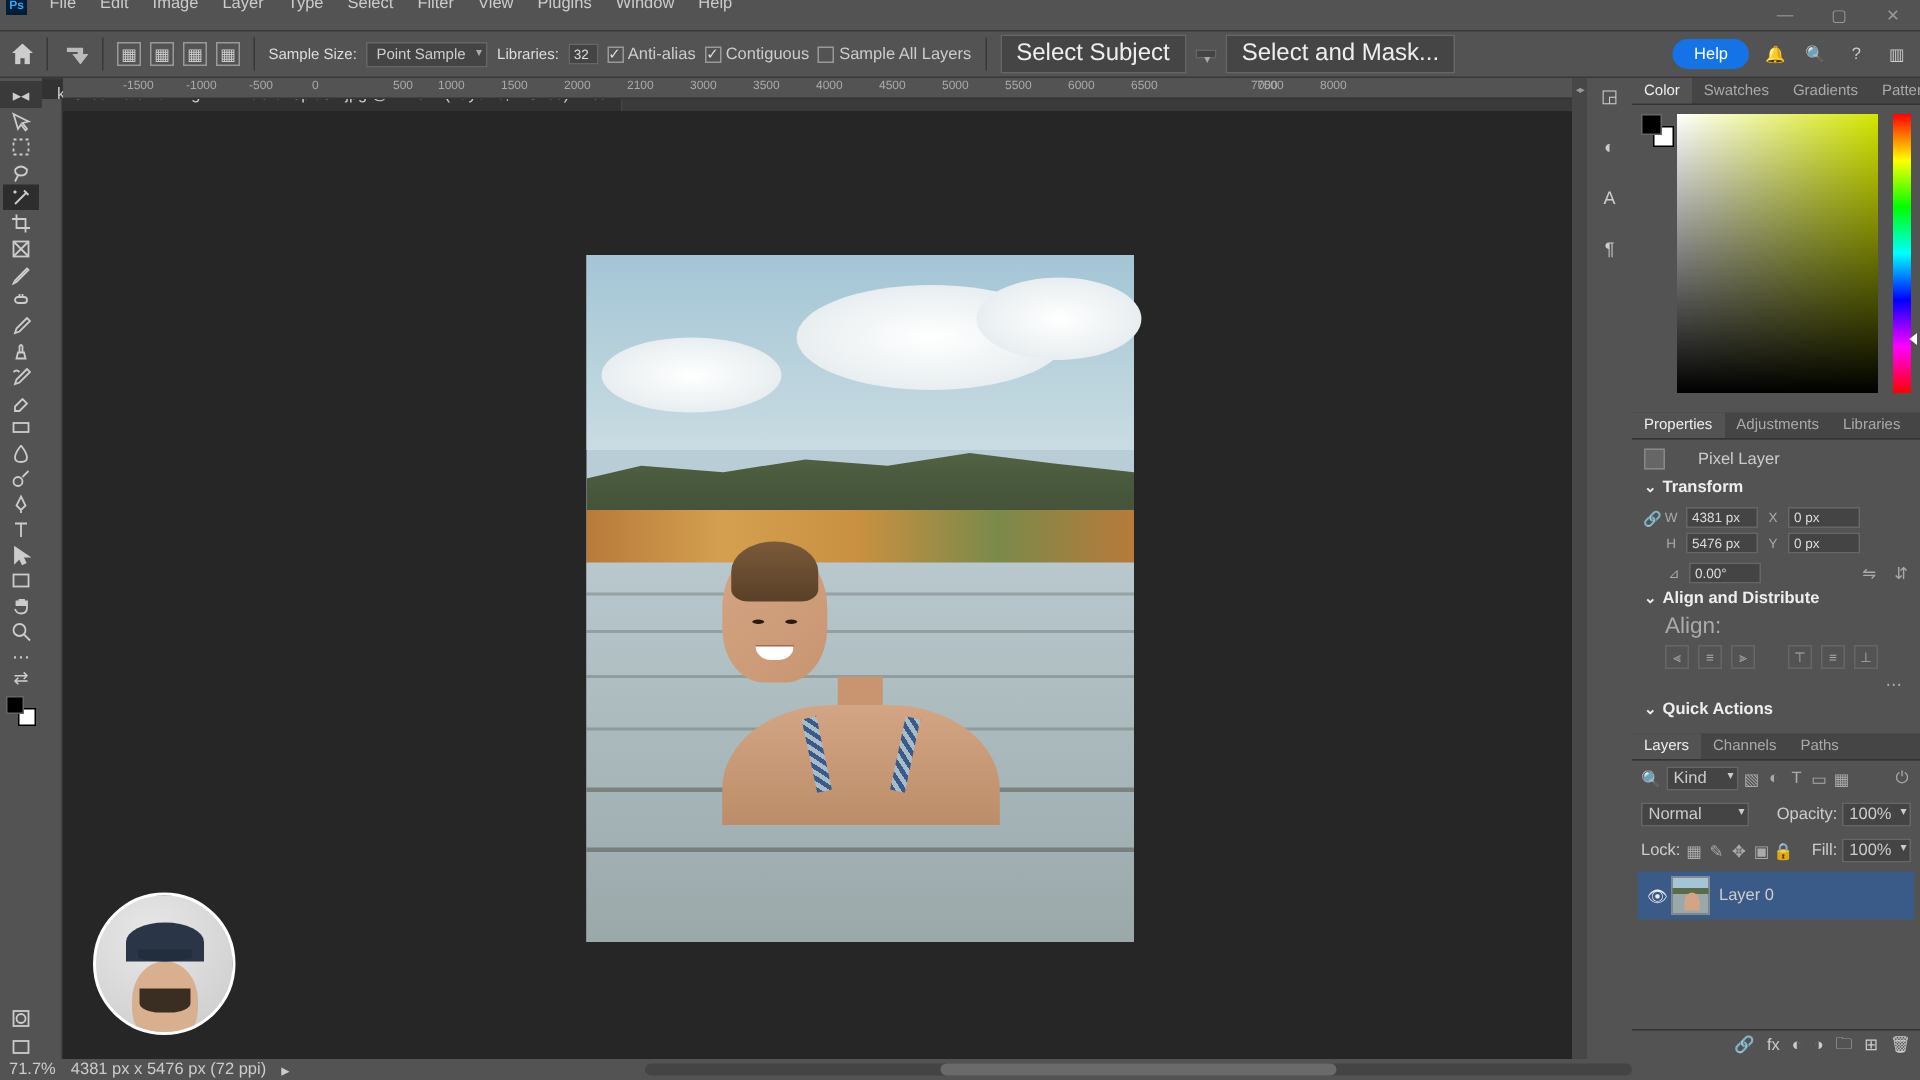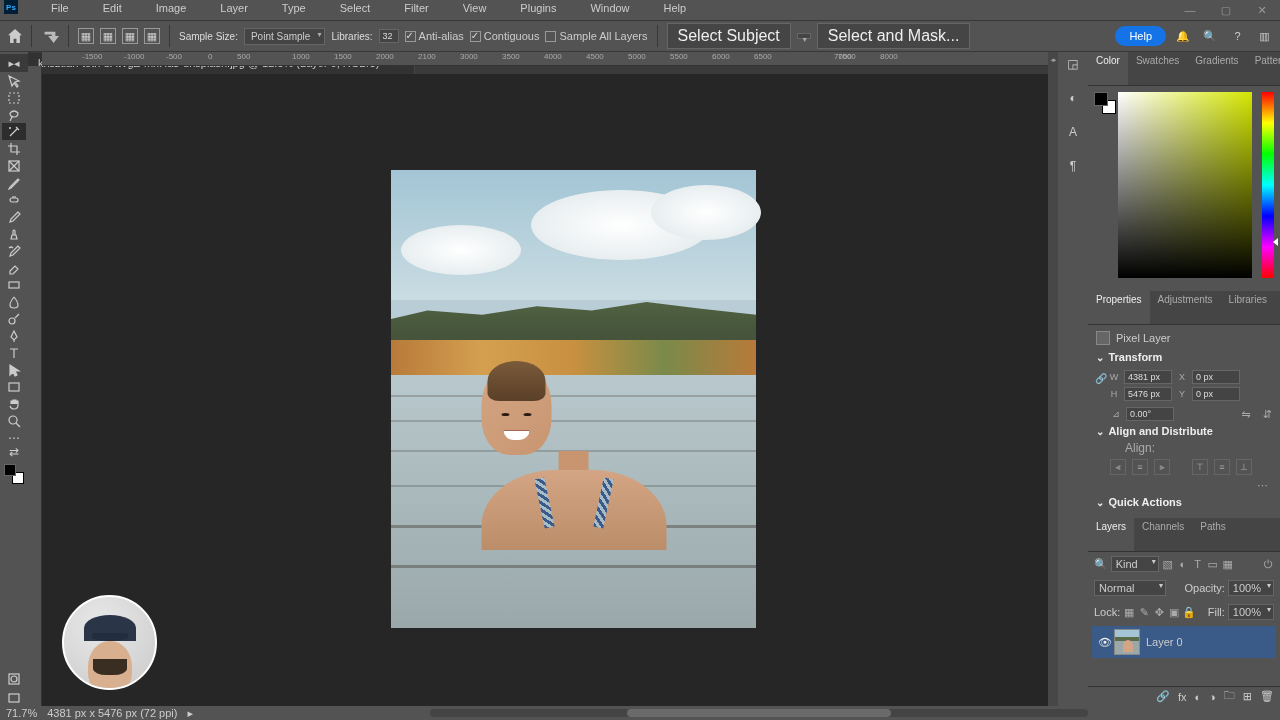--- a/index.html
+++ b/index.html
@@ -1,17 +1,17 @@
 <!DOCTYPE html>
 <html><head>
 <meta charset="utf-8">
 <style>
 *{margin:0;padding:0;box-sizing:border-box;font-family:"Segoe UI",Tahoma,sans-serif;font-size:11px;color:#ccc;user-select:none}
 body{width:1280px;height:720px;background:#323232;overflow:hidden;position:relative}
-.menubar{height:20px;background:#535353;display:flex;align-items:flex-start;padding:0 4px;gap:20px}
+.menubar{height:20px;background:#535353;display:flex;align-items:flex-end;padding:10px 4px;gap:2px}
 .menubar .ps-icon{width:14px;height:14px;background:#001e36;color:#31a8ff;font-size:8px;font-weight:bold;display:flex;align-items:center;justify-content:center;margin-right:6px}
 .menubar span{padding:2px 7px;cursor:default}
 .win-ctrls{position:absolute;right:0;top:0;display:flex;height:20px}
 .win-ctrls div{width:36px;display:flex;align-items:center;justify-content:center;color:#999}
 .optbar{height:32px;background:#535353;border-top:1px solid #383838;border-bottom:1px solid #383838;display:flex;align-items:center;padding:0 8px;gap:6px;position:relative}
 .optbar .home-ic{width:14px;height:14px;background:#ccc;clip-path:polygon(50% 0,100% 45%,85% 45%,85% 100%,60% 100%,60% 70%,40% 70%,40% 100%,15% 100%,15% 45%,0 45%)}
 .optbar .tool-ic{width:18px;height:14px;background:#bbb;clip-path:polygon(20% 20%,80% 20%,80% 50%,100% 50%,70% 100%,40% 50%,60% 50%,60% 40%,20% 40%)}
 .opt-sep{width:1px;height:22px;background:#383838;margin:0 3px}
 .opt-square{width:16px;height:16px;border:1px solid #999;display:flex;align-items:center;justify-content:center}
 .opt-label{font-size:10px;color:#ddd}
@@ -54,32 +54,32 @@
 .mouth{position:absolute;top:65px;left:50%;transform:translateX(-50%);width:26px;height:10px;background:#fff;border-radius:0 0 14px 14px;border-top:1px solid #a06850}
 .neck{width:30px;height:25px;background:#c89570;margin:-4px auto 0}
 .shoulders{width:185px;height:80px;background:linear-gradient(#d4a584,#bb8d68);border-radius:40% 40% 0 0/70% 70% 0 0;margin:-6px auto 0;position:relative}
 .strap{position:absolute;width:10px;height:50px;top:8px;background:repeating-linear-gradient(45deg,#3a5a8a,#3a5a8a 3px,#a8bcc8 3px,#a8bcc8 6px)}
 .strap.l{left:58px;transform:rotate(-12deg)}.strap.r{right:58px;transform:rotate(12deg)}
 .collapse-strip{width:10px;background:#474747;display:flex;flex-direction:column;align-items:center;padding-top:4px;gap:14px}
 .collapse-strip:before{content:"◂▸";font-size:7px;color:#999;letter-spacing:-1px}
 .mini-panel{width:30px;background:#535353;display:flex;flex-direction:column;align-items:center;padding-top:4px;gap:18px}
 .mini-panel div{width:16px;height:16px;color:#ccc;display:flex;align-items:center;justify-content:center;font-size:12px}
 .right-panels{width:192px;background:#535353;display:flex;flex-direction:column}
-.panel-tabs{display:flex;background:#454545;height:34px;border-bottom:1px solid #333}
+.panel-tabs{display:flex;background:#454545;height:18px;border-bottom:1px solid #333}
 .panel-tab{padding:3px 8px;font-size:10px;color:#aaa}
 .panel-tab.active{background:#535353;color:#eee}
 .color-panel{height:205px;padding:6px;position:relative}
 .fgbg-small{position:relative;width:22px;height:22px;float:left;margin-right:4px}
 .fgbg-small .bg{position:absolute;right:0;bottom:0;width:14px;height:14px;background:#fff;border:1px solid #000}
 .fgbg-small .fg{position:absolute;left:0;top:0;width:14px;height:14px;background:#000;border:1px solid #666}
 .picker{position:absolute;top:6px;left:30px;width:134px;height:186px;background:linear-gradient(to bottom,transparent,#000),linear-gradient(to right,#fff,#d4e600)}
 .hue{position:absolute;top:6px;right:6px;width:12px;height:186px;background:linear-gradient(#ff0000,#ffff00,#00ff00,#00ffff,#0000ff,#ff00ff,#ff0000)}
 .hue-ind{position:absolute;right:2px;top:152px;width:0;height:0;border-top:4px solid transparent;border-bottom:4px solid transparent;border-right:5px solid #fff}
 .props-body{padding:6px 8px;font-size:10px}
-.props-head{display:flex;align-items:center;gap:6px;color:#ccc;margin-bottom:6px}
+.props-head{display:flex;align-items:center;gap:22px;color:#ccc;margin-bottom:6px}
 .props-head .layer-ic{width:14px;height:14px;background:#666;border:1px solid #888}
 .section-hd{display:flex;align-items:center;gap:4px;color:#eee;font-weight:600;margin:4px 0}
 .section-hd:before{content:"⌄";font-size:10px}
 .tf-row{display:flex;align-items:center;gap:4px;margin:3px 0 3px 14px}
 .tf-label{width:12px;color:#aaa;text-align:center;font-size:9px}
 .tf-input{background:#444;border:1px solid #666;width:48px;padding:1px 3px;font-size:9px;color:#ddd}
 .link-ic{width:12px;height:22px;display:flex;align-items:center;justify-content:center;color:#999;font-size:10px}
 .align-row{display:flex;gap:6px;margin:4px 0 4px 14px}
 .align-ic{width:16px;height:16px;border:1px solid #666;display:flex;align-items:center;justify-content:center;color:#aaa;font-size:9px}
 .more-dots{text-align:right;color:#aaa;margin-right:4px}
@@ -292,21 +292,21 @@
       <div class="doctab">
         <span>krisztian-toth-bAWgZ-mnHa8-unsplash.jpg @ 12.5% (Layer 0, RGB/8) *</span>
         <span class="x">✕</span>
       </div>
     </div>
     <div class="ruler-h">
       <span style="left:40px">-1500</span>
         <span style="left:82px">-1000</span>
         <span style="left:124px">-500</span>
         <span style="left:166px">0</span>
-        <span style="left:195px">500</span>
+        <span style="left:220px">500</span>
         <span style="left:250px">1000</span>
         <span style="left:292px">1500</span>
         <span style="left:334px">2000</span>
         <span style="left:376px">2100</span>
         <span style="left:418px">3000</span>
         <span style="left:460px">3500</span>
         <span style="left:502px">4000</span>
         <span style="left:544px">4500</span>
         <span style="left:586px">5000</span>
         <span style="left:628px">5500</span>
@@ -401,21 +401,21 @@
             </div>
        </div>
       </div>
       <div class="tf-row">
           <span class="tf-label">⊿</span>
           <div class="tf-input">0.00°</div>
           <span style="margin-left:auto;color:#aaa">⇋</span>
           <span style="color:#aaa;margin-left:8px">⇵</span>
         </div>
       <div class="section-hd">Align and Distribute</div>
-      <div style="font-size:12px;color:#aaa;margin-left:29px">Align:</div>
+      <div style="font-size:15px;color:#aaa;margin-left:14px">Align:</div>
       <div class="align-row">
         <div class="align-ic">⫷</div>
         <div class="align-ic">≡</div>
         <div class="align-ic">⫸</div>
         <div style="width:10px"></div>
         <div class="align-ic">⊤</div>
         <div class="align-ic">≡</div>
         <div class="align-ic">⊥</div>
       </div>
       <div class="more-dots">⋯</div>

